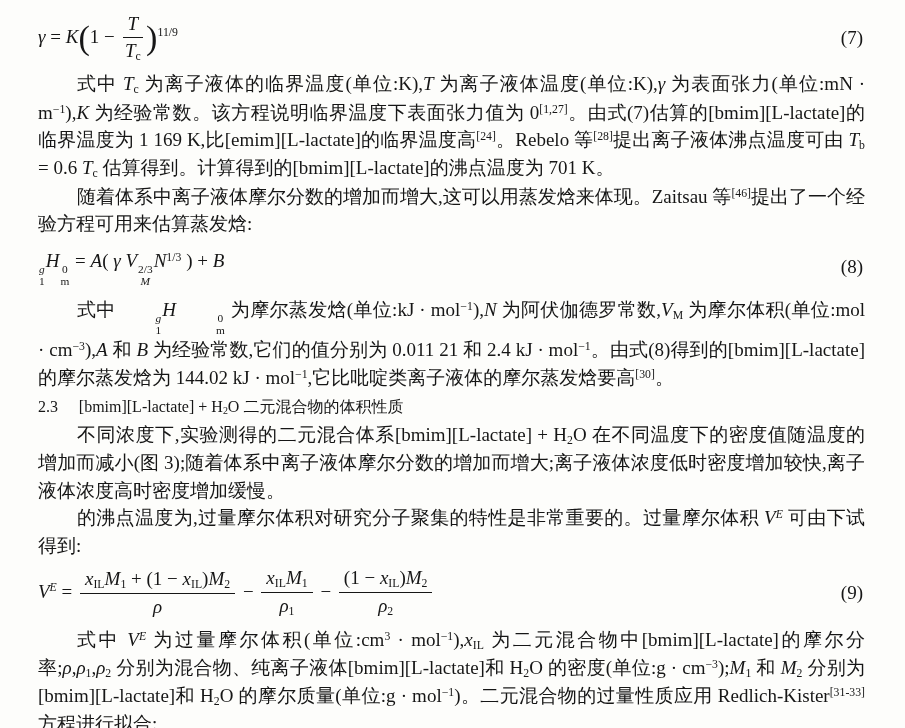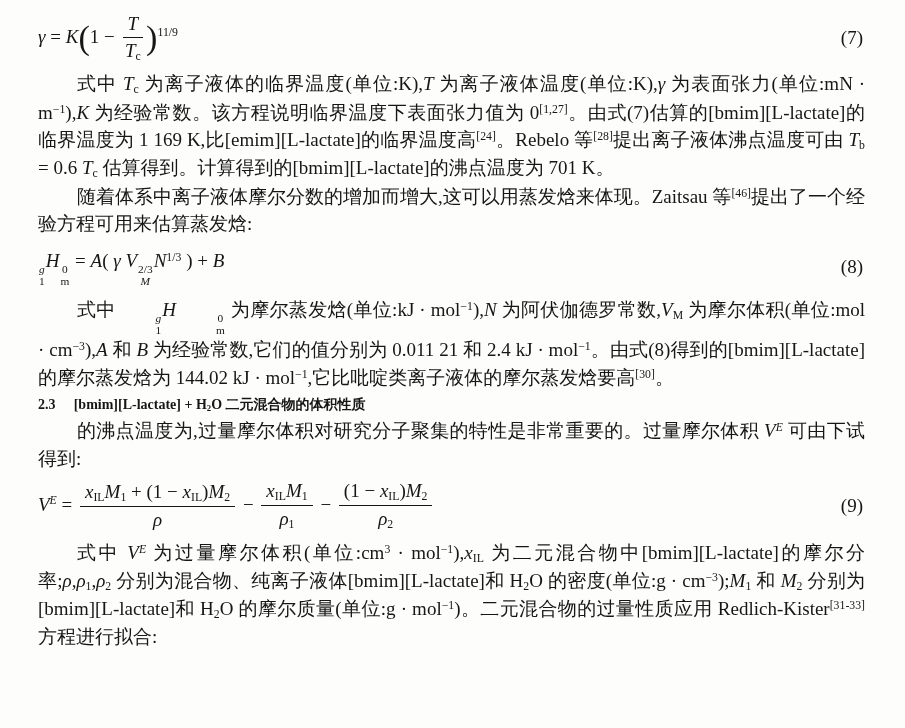--- a/index.html
+++ b/index.html
@@ -4,21 +4,21 @@
 <style>
   html,body{margin:0;padding:0;}
   body{
     width:905px;height:728px;overflow:hidden;
     background:#fdfdfb;color:#161616;
     font-family:"Liberation Serif","DejaVu Serif",serif;
     font-size:19px;line-height:1.46;
   }
   #paper{padding:6px 40px 0 38px;}
   .para{margin:0;text-indent:2.05em;text-align:justify;font-family:Liberation Serif, serif;}
-  .heading{margin:3px 0 2px 0;font-weight:bold;font-size:14px;}
+  .heading{margin:3px 0 2px 0;font-weight:normal;font-size:16px;}
   .heading .hnum{margin-right:1.3em;}
   .eq-row{position:relative;display:flex;justify-content:flex-start;align-items:center;
           margin:6px 0;min-height:46px;}
   .eq-body{white-space:nowrap;}
   .eq-num{position:absolute;right:2px;top:50%;transform:translateY(-50%);}
   
   .tk-i{font-style:italic;}
   .tk-sup{font-size:0.62em;vertical-align:0.55em;}
   .tk-sub{font-size:0.62em;vertical-align:-0.25em;}
   .tk-isup{font-size:0.62em;vertical-align:0.55em;font-style:italic;}
@@ -57,19 +57,20 @@
       <span class="eq-num">(8)</span>
     </div>
     <p class="para"><span>式中</span><span class="stack">
         <span class="st-t"><span class="tk-i">g</span></span>
         <span class="st-b"><span>1</span></span>
       </span><span class="tk-i">H</span><span class="stack">
         <span class="st-t"><span>0</span></span>
         <span class="st-b"><span>m</span></span>
       </span><span> 为摩尔蒸发焓(单位:kJ · mol</span><span class="tk-sup">−1</span><span>),</span><span class="tk-i">N</span><span> 为阿伏伽德罗常数,</span><span class="tk-i">V</span><span class="tk-sub">M</span><span> 为摩尔体积(单位:mol · cm</span><span class="tk-sup">−3</span><span>),</span><span class="tk-i">A</span><span> 和 </span><span class="tk-i">B</span><span> 为经验常数,它们的值分别为 0.011 21 和 2.4 kJ · mol</span><span class="tk-sup">−1</span><span>。由式(8)得到的[bmim][L-lactate]的摩尔蒸发焓为 144.02 kJ · mol</span><span class="tk-sup">−1</span><span>,它比吡啶类离子液体的摩尔蒸发焓要高</span><span class="tk-sup">[30]</span><span>。</span></p>
     <div class="heading"><span class="hnum">2.3</span><span>[bmim][L-lactate] + H</span><span class="tk-sub">2</span><span>O 二元混合物的体积性质</span></div>
+    <p class="para"><span>不同浓度下,实验测得的二元混合体系[bmim][L-lactate] + H</span><span class="tk-sub">2</span><span>O 在不同温度下的密度值随温度的增加而减小(图 3);随着体系中离子液体摩尔分数的增加而增大;离子液体浓度低时密度增加较快,离子液体浓度高时密度增加缓慢。</span></p>
     <p class="para"><span>的沸点温度为,过量摩尔体积对研究分子聚集的特性是非常重要的。过量摩尔体积 </span><span class="tk-i">V</span><span class="tk-isup">E</span><span> 可由下试得到:</span></p>
     <div class="eq-row">
       <span class="eq-body"><span class="tk-i">V</span><span class="tk-isup">E</span><span> = </span><span class="frac"><span class="fr-n"><span class="tk-i">x</span><span class="tk-sub">IL</span><span class="tk-i">M</span><span class="tk-sub">1</span><span> + (1 − </span><span class="tk-i">x</span><span class="tk-sub">IL</span><span>)</span><span class="tk-i">M</span><span class="tk-sub">2</span></span><span class="fr-d"><span class="tk-i">ρ</span></span></span><span> − </span><span class="frac"><span class="fr-n"><span class="tk-i">x</span><span class="tk-sub">IL</span><span class="tk-i">M</span><span class="tk-sub">1</span></span><span class="fr-d"><span class="tk-i">ρ</span><span class="tk-sub">1</span></span></span><span> − </span><span class="frac"><span class="fr-n"><span>(1 − </span><span class="tk-i">x</span><span class="tk-sub">IL</span><span>)</span><span class="tk-i">M</span><span class="tk-sub">2</span></span><span class="fr-d"><span class="tk-i">ρ</span><span class="tk-sub">2</span></span></span></span>
       <span class="eq-num">(9)</span>
     </div>
     <p class="para"><span>式中 </span><span class="tk-i">V</span><span class="tk-isup">E</span><span> 为过量摩尔体积(单位:cm</span><span class="tk-sup">3</span><span> · mol</span><span class="tk-sup">−1</span><span>),</span><span class="tk-i">x</span><span class="tk-sub">IL</span><span> 为二元混合物中[bmim][L-lactate]的摩尔分率;</span><span class="tk-i">ρ</span><span>,</span><span class="tk-i">ρ</span><span class="tk-sub">1</span><span>,</span><span class="tk-i">ρ</span><span class="tk-sub">2</span><span> 分别为混合物、纯离子液体[bmim][L-lactate]和 H</span><span class="tk-sub">2</span><span>O 的密度(单位:g · cm</span><span class="tk-sup">−3</span><span>);</span><span class="tk-i">M</span><span class="tk-sub">1</span><span> 和 </span><span class="tk-i">M</span><span class="tk-sub">2</span><span> 分别为[bmim][L-lactate]和 H</span><span class="tk-sub">2</span><span>O 的摩尔质量(单位:g · mol</span><span class="tk-sup">−1</span><span>)。二元混合物的过量性质应用 Redlich-Kister</span><span class="tk-sup">[31-33]</span><span>方程进行拟合:</span></p>
   </main>
 
 </body></html>

